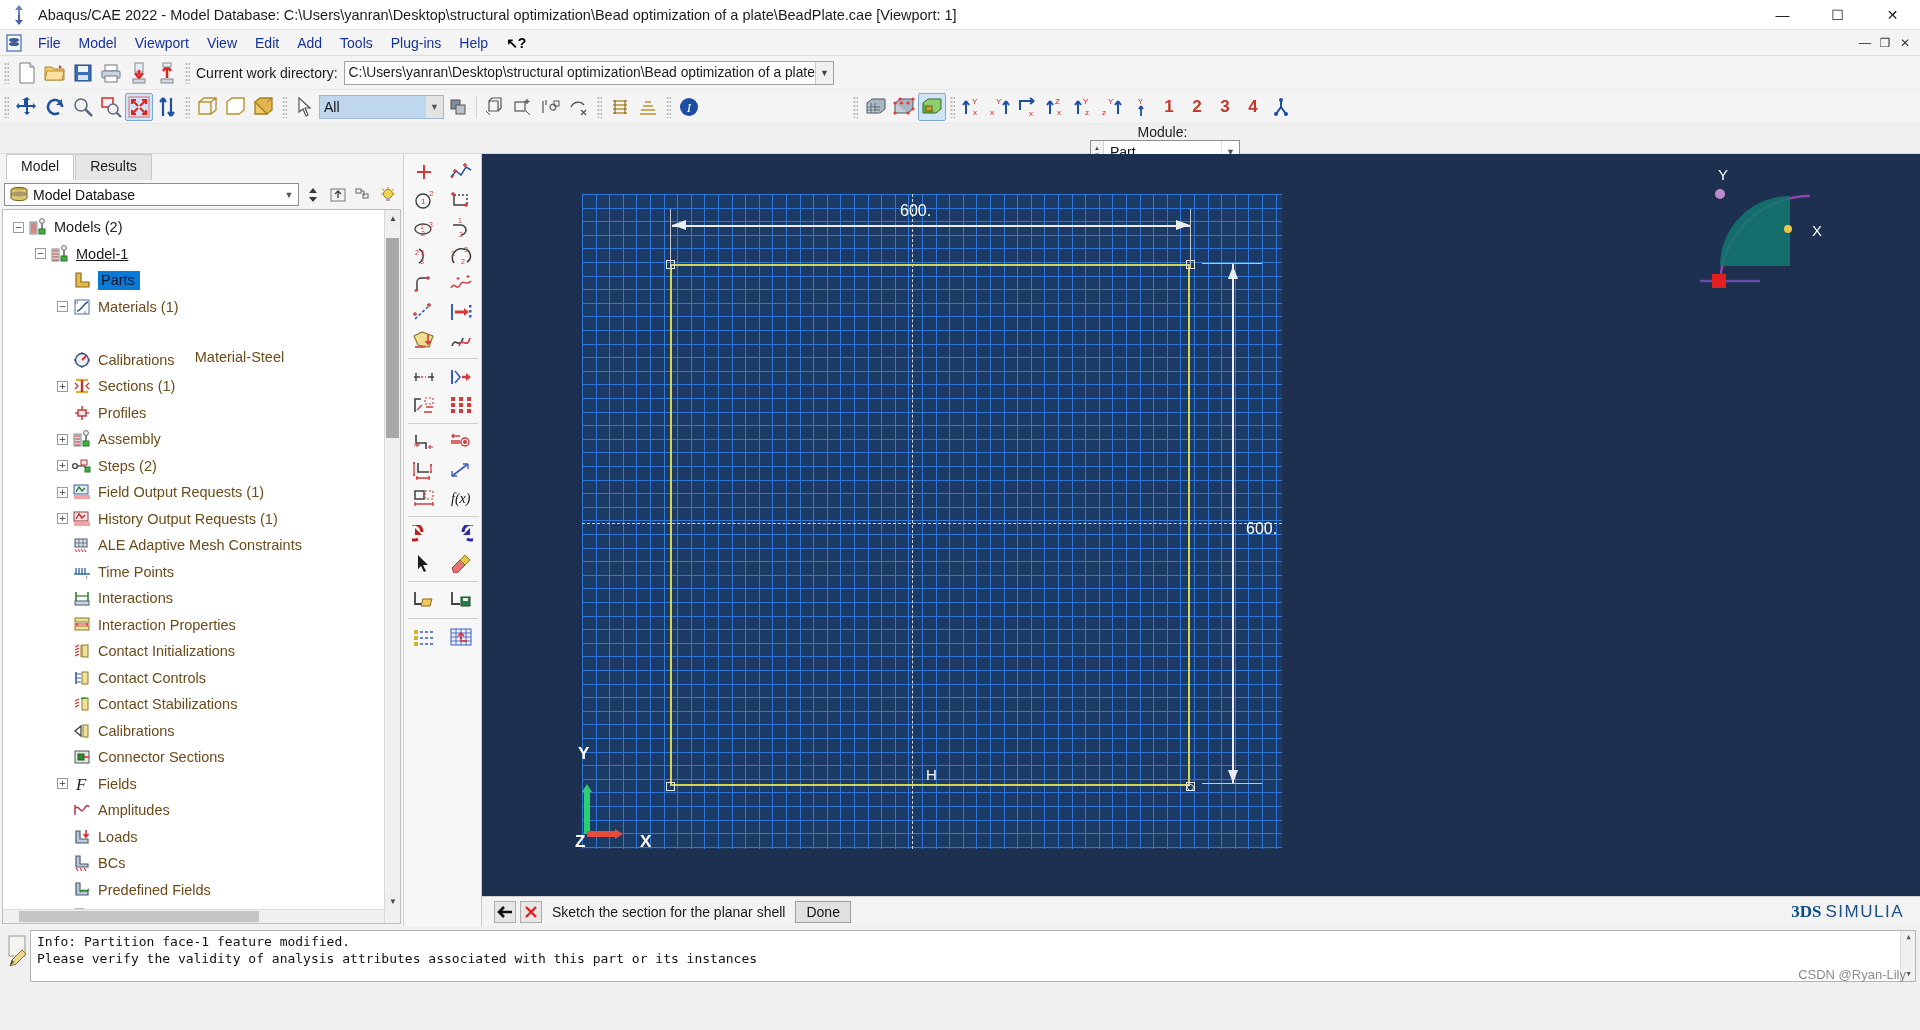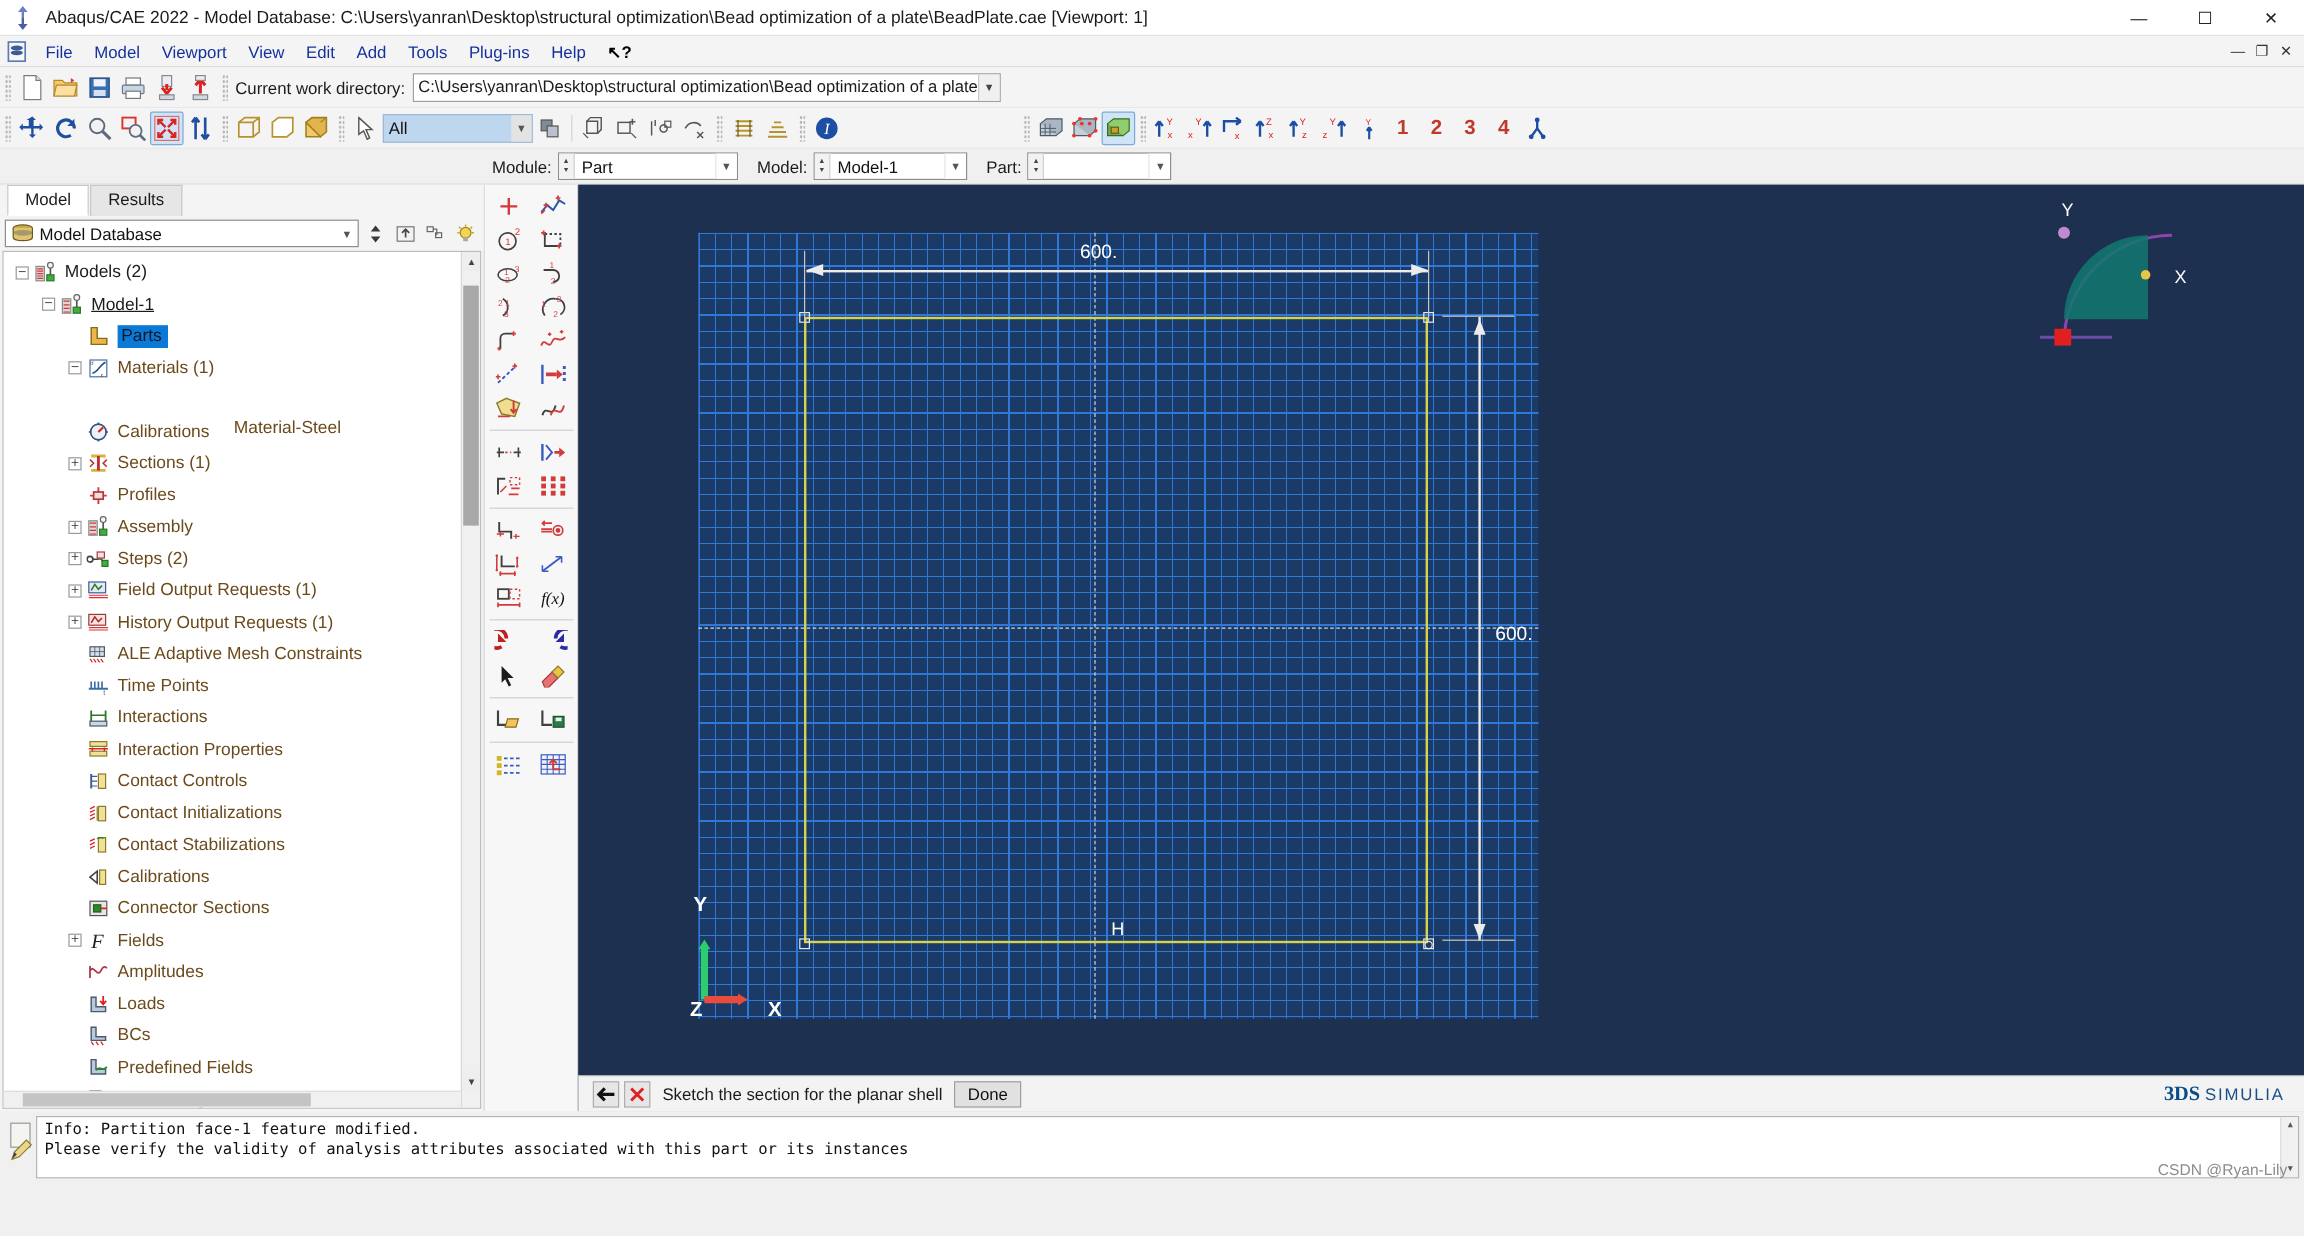--- a/index.html
+++ b/index.html
@@ -77,21 +77,21 @@
     padding-left: 4px; flex: none;
   }
   .sel-box .arrow {
     margin-left: auto; width: 17px; height: 22px; background: #e3e3e3;
     display:flex; align-items:center; justify-content:center; font-size:9px; color:#555; flex:none;
   }
 
   
   .modulebar {
     height: 30px; background: #f0f0f0; display: flex; align-items: center;
-    border-bottom: 1px solid #d8d8d8; padding-left: 410px;
+    border-bottom: 1px solid #d8d8d8; padding-left: 410px; flex-direction: column;
   }
   .modulebar .lbl { font-size: 14px; color: #1b1b1b; margin-right: 5px; }
   .combo {
     height: 23px; background: #fff; border: 1px solid #8d8d8d;
     display: flex; align-items: center; font-size: 14px; color: #111; flex: none;
   }
   .combo .spin {
     width: 13px; height: 21px; background: #f2f2f2; border-right: 1px solid #d2d2d2;
     display: flex; flex-direction: column; justify-content: center; align-items: center; flex:none;
   }
@@ -194,21 +194,21 @@
     width: 22px; height: 22px; background: #e6e6e6; border: 1px solid #adadad;
     display: flex; align-items: center; justify-content: center; font-size: 13px;
   }
   .pb-text { font-size: 14px; color: #1b1b1b; margin: 0 6px; }
   .pb-done {
     background: #e1e1e1; border: 1px solid #9f9f9f; font-size: 14px;
     padding: 2px 10px; color: #111;
   }
   .simulia { margin-left: auto; display:flex; align-items:center; gap:4px; padding-right: 16px; }
   .simulia .logo-ds { font-size: 17px; color: #0a4c8a; font-weight: bold; font-family:"Liberation Serif",serif;}
-  .simulia .logo-txt { font-size: 14px; color: #1b4f86; letter-spacing: 1.5px; }
+  .simulia .logo-txt { font-size: 17px; color: #1b4f86; letter-spacing: 1.5px; }
 
   
   .msgarea { height: 60px; background: #f0f0f0; display: flex; padding: 4px; position: relative; }
   .msg-icon { width: 26px; height: 40px; display:flex; align-items:center; justify-content:center; flex:none;}
   .msg-box {
     flex: 1; background: #fff; border: 1px solid #b5b5b5;
     font-family: "DejaVu Sans Mono", monospace; font-size: 13px; color: #111;
     padding: 2px 6px; line-height: 17px; overflow: hidden; position: relative;
   }
   .msg-box .vs { position:absolute; right:0; top:0; bottom:0; width:15px; background:#f0f0f0; border-left:1px solid #ddd;}
@@ -787,37 +787,37 @@
                 <g stroke="#d22" stroke-width="1.2">
                   <path d="M2 8h16M5 7v3M15 7v3"></path>
                 </g>
               </svg></span>
             <span class="tlabel">Interaction Properties</span>
           </div>
           <div class="tnode" style="padding-left: 54px;">
             <span class="expander none"></span>
             <span class="ticon"><svg width="20" height="18" viewBox="0 0 20 18">
                 <rect x="10" y="3" width="6" height="12" fill="#f0e098" stroke="#8a7a2a"></rect>
+                <g stroke="#d22" stroke-width="1.1">
+                  <path d="M3 5l4-2M3 8l4-2M3 11l4-2M3 14l4-2"></path>
+                </g>
+                <path d="M9 3v12" stroke="#8a7a2a"></path>
+              </svg></span>
+            <span class="tlabel">Contact Initializations</span>
+          </div>
+          <div class="tnode" style="padding-left: 54px;">
+            <span class="expander none"></span>
+            <span class="ticon"><svg width="20" height="18" viewBox="0 0 20 18">
+                <rect x="10" y="3" width="6" height="12" fill="#f0e098" stroke="#8a7a2a"></rect>
                 <path d="M4 3v12" stroke="#3c5c96" stroke-width="1.6"></path>
                 <g stroke="#3c5c96" stroke-width="1">
                   <path d="M4 5h5M4 9h5M4 13h5"></path>
                 </g>
               </svg></span>
             <span class="tlabel">Contact Controls</span>
-          </div>
-          <div class="tnode" style="padding-left: 54px;">
-            <span class="expander none"></span>
-            <span class="ticon"><svg width="20" height="18" viewBox="0 0 20 18">
-                <rect x="10" y="3" width="6" height="12" fill="#f0e098" stroke="#8a7a2a"></rect>
-                <g stroke="#d22" stroke-width="1.1">
-                  <path d="M3 5l4-2M3 8l4-2M3 11l4-2M3 14l4-2"></path>
-                </g>
-                <path d="M9 3v12" stroke="#8a7a2a"></path>
-              </svg></span>
-            <span class="tlabel">Contact Initializations</span>
           </div>
           <div class="tnode" style="padding-left: 54px;">
             <span class="expander none"></span>
             <span class="ticon"><svg width="20" height="18" viewBox="0 0 20 18">
                 <rect x="10" y="3" width="6" height="12" fill="#f0e098" stroke="#8a7a2a"></rect>
                 <g stroke="#d22" stroke-width="1.1">
                   <path d="M3 6l4-2M3 9l4-2M3 12l4-2"></path>
                 </g>
                 <path d="M9 4c2-2 4 0 6-1" stroke="#2a8a2a" stroke-width="1.2" fill="none"></path>
               </svg></span>

